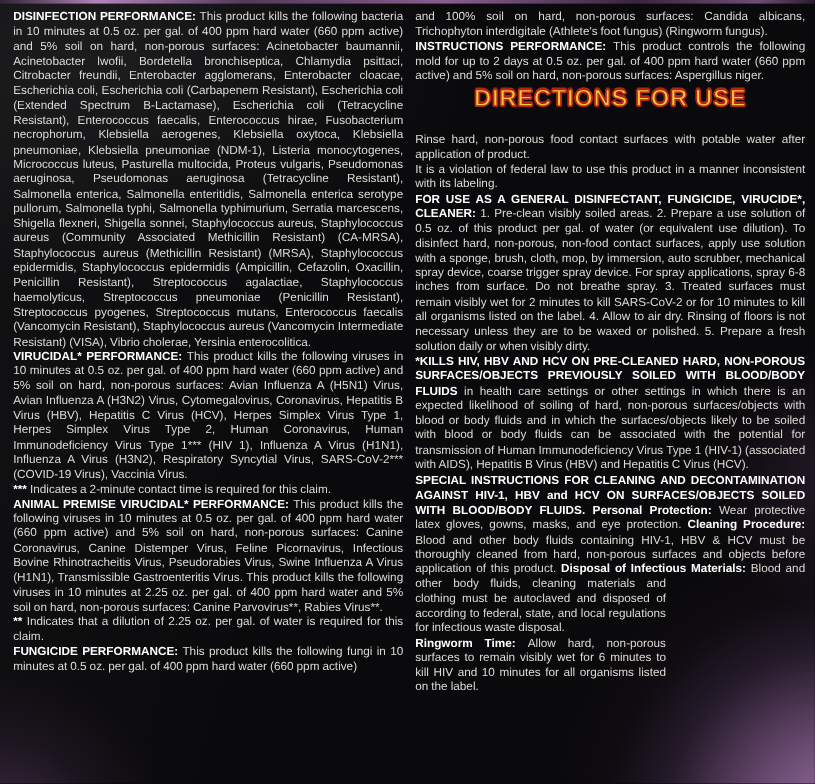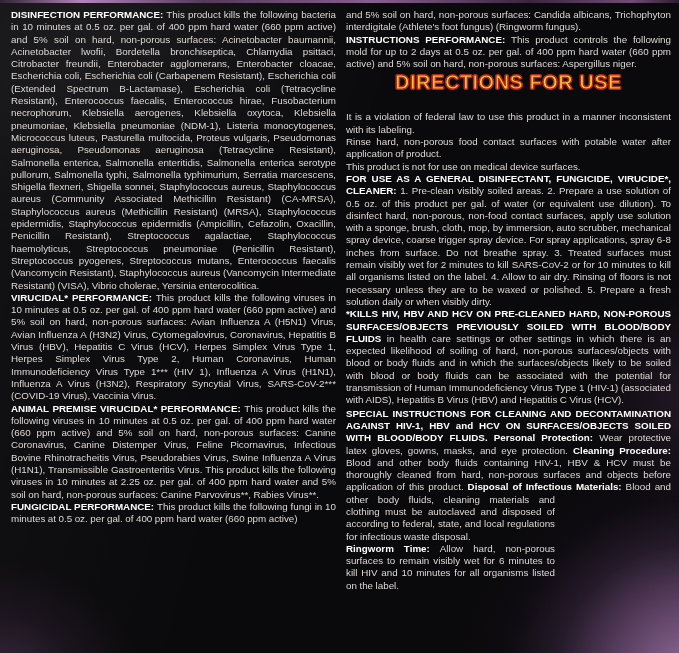--- a/index.html
+++ b/index.html
@@ -67,28 +67,29 @@
 <div class="sheen"></div>
 <div class="glow-rm"></div>
 <div class="glow-bl"></div>
 <div class="glow-br"></div>
 <div class="top-edge"></div>
 
 <div class="columns">
   <div class="col">
       <p class="para"><span class="b">DISINFECTION PERFORMANCE: </span><span>This product kills the following bacteria in 10 minutes at 0.5 oz. per gal. of 400 ppm hard water (660 ppm active) and 5% soil on hard, non-porous surfaces: Acinetobacter baumannii, Acinetobacter lwofii, Bordetella bronchiseptica, Chlamydia psittaci, Citrobacter freundii, Enterobacter agglomerans, Enterobacter cloacae, Escherichia coli, Escherichia coli (Carbapenem Resistant), Escherichia coli (Extended Spectrum B-Lactamase), Escherichia coli (Tetracycline Resistant), Enterococcus faecalis, Enterococcus hirae, Fusobacterium necrophorum, Klebsiella aerogenes, Klebsiella oxytoca, Klebsiella pneumoniae, Klebsiella pneumoniae (NDM-1), Listeria monocytogenes, Micrococcus luteus, Pasturella multocida, Proteus vulgaris, Pseudomonas aeruginosa, Pseudomonas aeruginosa (Tetracycline Resistant), Salmonella enterica, Salmonella enteritidis, Salmonella enterica serotype pullorum, Salmonella typhi, Salmonella typhimurium, Serratia marcescens, Shigella flexneri, Shigella sonnei, Staphylococcus aureus, Staphylococcus aureus (Community Associated Methicillin Resistant) (CA-MRSA), Staphylococcus aureus (Methicillin Resistant) (MRSA), Staphylococcus epidermidis, Staphylococcus epidermidis (Ampicillin, Cefazolin, Oxacillin, Penicillin Resistant), Streptococcus agalactiae, Staphylococcus haemolyticus, Streptococcus pneumoniae (Penicillin Resistant), Streptococcus pyogenes, Streptococcus mutans, Enterococcus faecalis (Vancomycin Resistant), Staphylococcus aureus (Vancomycin Intermediate Resistant) (VISA), Vibrio cholerae, Yersinia enterocolitica.</span></p>
       <p class="para"><span class="b">VIRUCIDAL* PERFORMANCE: </span><span>This product kills the following viruses in 10 minutes at 0.5 oz. per gal. of 400 ppm hard water (660 ppm active) and 5% soil on hard, non-porous surfaces: Avian Influenza A (H5N1) Virus, Avian Influenza A (H3N2) Virus, Cytomegalovirus, Coronavirus, Hepatitis B Virus (HBV), Hepatitis C Virus (HCV), Herpes Simplex Virus Type 1, Herpes Simplex Virus Type 2, Human Coronavirus, Human Immunodeficiency Virus Type 1*** (HIV 1), Influenza A Virus (H1N1), Influenza A Virus (H3N2), Respiratory Syncytial Virus, SARS-CoV-2*** (COVID-19 Virus), Vaccinia Virus.</span></p>
+      <p class="para"><span class="b">*** </span><span>Indicates a 2-minute contact time is required for this claim.</span></p>
       <p class="para"><span class="b">ANIMAL PREMISE VIRUCIDAL* PERFORMANCE: </span><span>This product kills the following viruses in 10 minutes at 0.5 oz. per gal. of 400 ppm hard water (660 ppm active) and 5% soil on hard, non-porous surfaces: Canine Coronavirus, Canine Distemper Virus, Feline Picornavirus, Infectious Bovine Rhinotracheitis Virus, Pseudorabies Virus, Swine Influenza A Virus (H1N1), Transmissible Gastroenteritis Virus. This product kills the following viruses in 10 minutes at 2.25 oz. per gal. of 400 ppm hard water and 5% soil on hard, non-porous surfaces: Canine Parvovirus**, Rabies Virus**.</span></p>
-      <p class="para"><span class="b">FUNGICIDAL PERFORMANCE: </span><span>This product kills the following fungi in 10 minutes at 0.5 oz. per gal. of 400 ppm hard water (660 ppm active)</span></p>
+      <p class="para"><span class="b">** </span><span>Indicates that a dilution of 2.25 oz. per gal. of water is required for this claim.</span></p>
+      <p class="para"><span class="b">FUNGICIDE PERFORMANCE: </span><span>This product kills the following fungi in 10 minutes at 0.5 oz. per gal. of 400 ppm hard water (660 ppm active)</span></p>
     </div>
   <div class="col">
-      <p class="para"><span>and 5% soil on hard, non-porous surfaces: Candida albicans, Trichophyton interdigitale  (Athlete's foot fungus) (Ringworm fungus).</span></p>
+      <p class="para"><span>and 100% soil on hard, non-porous surfaces: Candida albicans, Trichophyton interdigitale  (Athlete's foot fungus) (Ringworm fungus).</span></p>
       <p class="para"><span class="b">INSTRUCTIONS PERFORMANCE: </span><span>This product controls the following mold for up to 2 days at 0.5 oz. per gal. of 400 ppm hard water (660 ppm active) and 5% soil on hard, non-porous surfaces: Aspergillus niger.</span></p>
       <div class="banner">DIRECTIONS FOR USE</div>
+      <p class="para"><span>Rinse hard, non-porous food contact surfaces with potable water after application of product.</span></p>
       <p class="para"><span>It is a violation of federal law to use this product in a manner inconsistent with its labeling.</span></p>
-      <p class="para"><span>Rinse hard, non-porous food contact surfaces with potable water after application of product.</span></p>
-      <p class="para"><span>This product is not for use on medical device surfaces.</span></p>
       <p class="para"><span class="b">FOR USE AS A GENERAL DISINFECTANT, FUNGICIDE, VIRUCIDE*, CLEANER: </span><span>1. Pre-clean visibly soiled areas. 2. Prepare a use solution of 0.5 oz. of this product per gal. of water (or equivalent use dilution). To disinfect hard, non-porous, non-food contact surfaces, apply use solution with a sponge, brush, cloth, mop, by immersion, auto scrubber, mechanical spray device, coarse trigger spray device. For spray applications, spray 6-8 inches from surface. Do not breathe spray. 3. Treated surfaces must remain visibly wet for 2 minutes to kill SARS-CoV-2 or for 10 minutes to kill all organisms listed on the label. 4. Allow to air dry. Rinsing of floors is not necessary unless they are to be waxed or polished. 5. Prepare a fresh solution daily or when visibly dirty.</span></p>
       <p class="para"><span class="b">*KILLS HIV, HBV AND HCV ON PRE-CLEANED HARD, NON-POROUS SURFACES/OBJECTS PREVIOUSLY SOILED WITH BLOOD/BODY FLUIDS </span><span>in health care settings or other settings in which there is an expected likelihood of soiling of hard, non-porous surfaces/objects with blood or body fluids and in which the surfaces/objects likely to be soiled with blood or body fluids can be associated with the potential for transmission of Human Immunodeficiency Virus Type 1 (HIV-1) (associated with AIDS), Hepatitis B Virus (HBV) and Hepatitis C Virus (HCV).</span></p>
       <p class="para gap-top"><span class="glow-spacer"></span><span class="b">SPECIAL INSTRUCTIONS FOR CLEANING AND DECONTAMINATION AGAINST HIV-1, HBV and HCV ON SURFACES/OBJECTS SOILED WITH BLOOD/BODY FLUIDS. </span><span class="b">Personal Protection: </span><span>Wear protective latex gloves, gowns, masks, and eye protection. </span><span class="b">Cleaning Procedure: </span><span>Blood and other body fluids containing HIV-1, HBV &amp; HCV must be thoroughly cleaned from hard, non-porous surfaces and objects before application of this product. </span><span class="b">Disposal of Infectious Materials: </span><span>Blood and other body fluids, cleaning materials and clothing must be autoclaved and disposed of according to federal, state, and local regulations for infectious waste disposal.</span></p>
       <p class="para"><span class="b">Ringworm Time: </span><span>Allow hard, non-porous surfaces to remain visibly wet for 6 minutes to kill HIV and 10 minutes for all organisms listed on the label.</span></p>
     </div>
 </div>
 
 </body></html>

